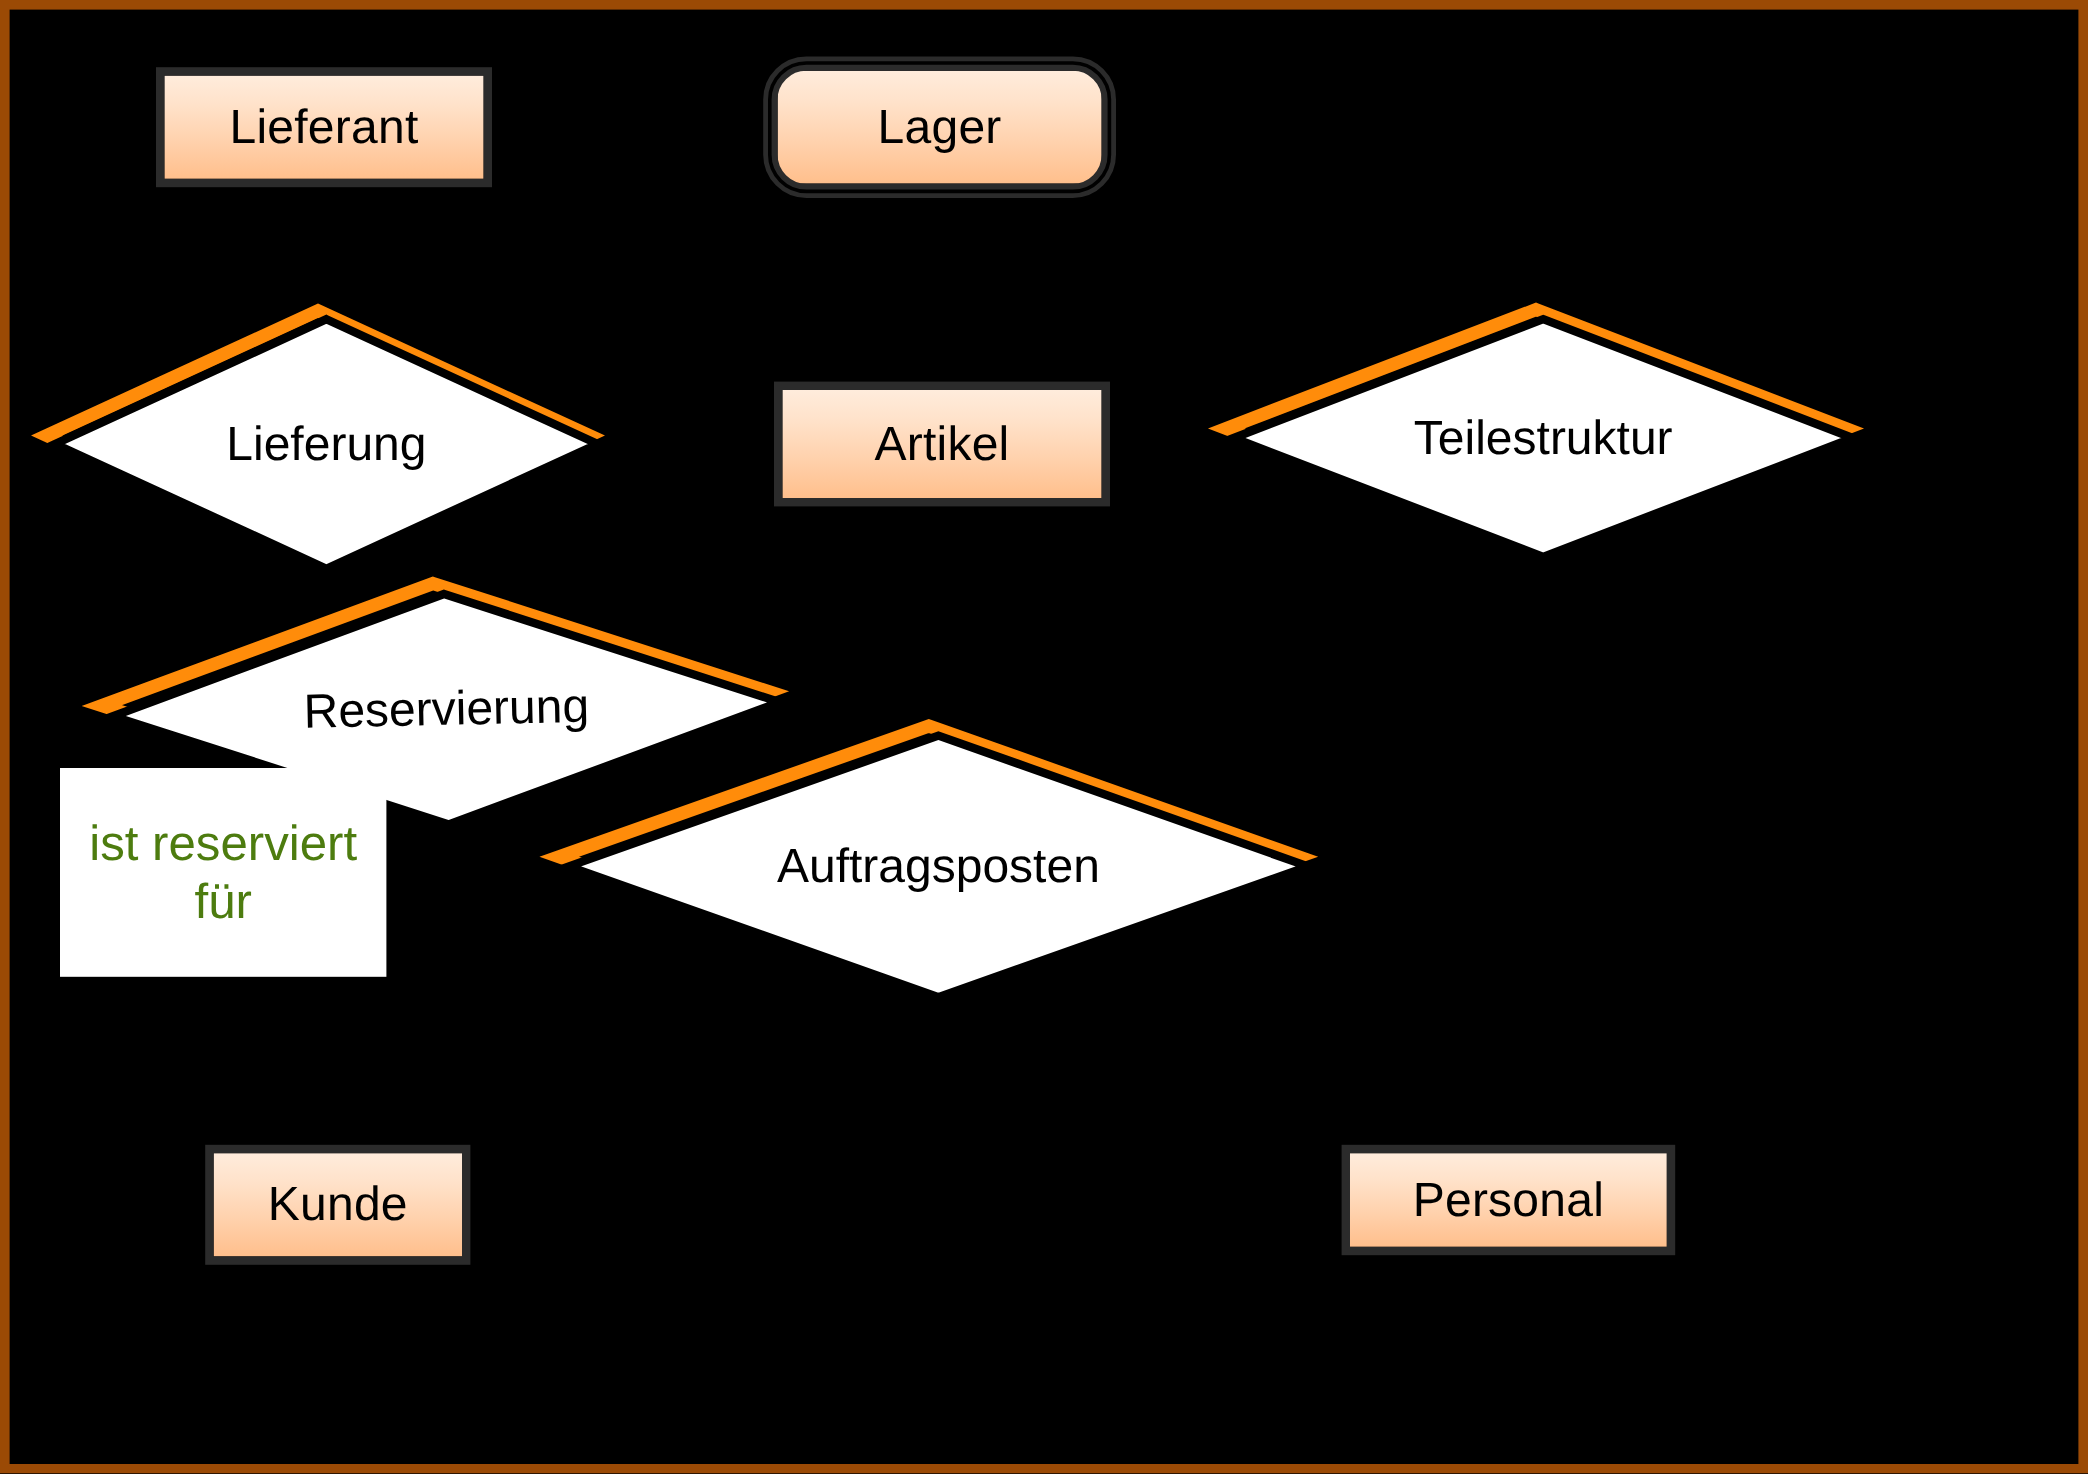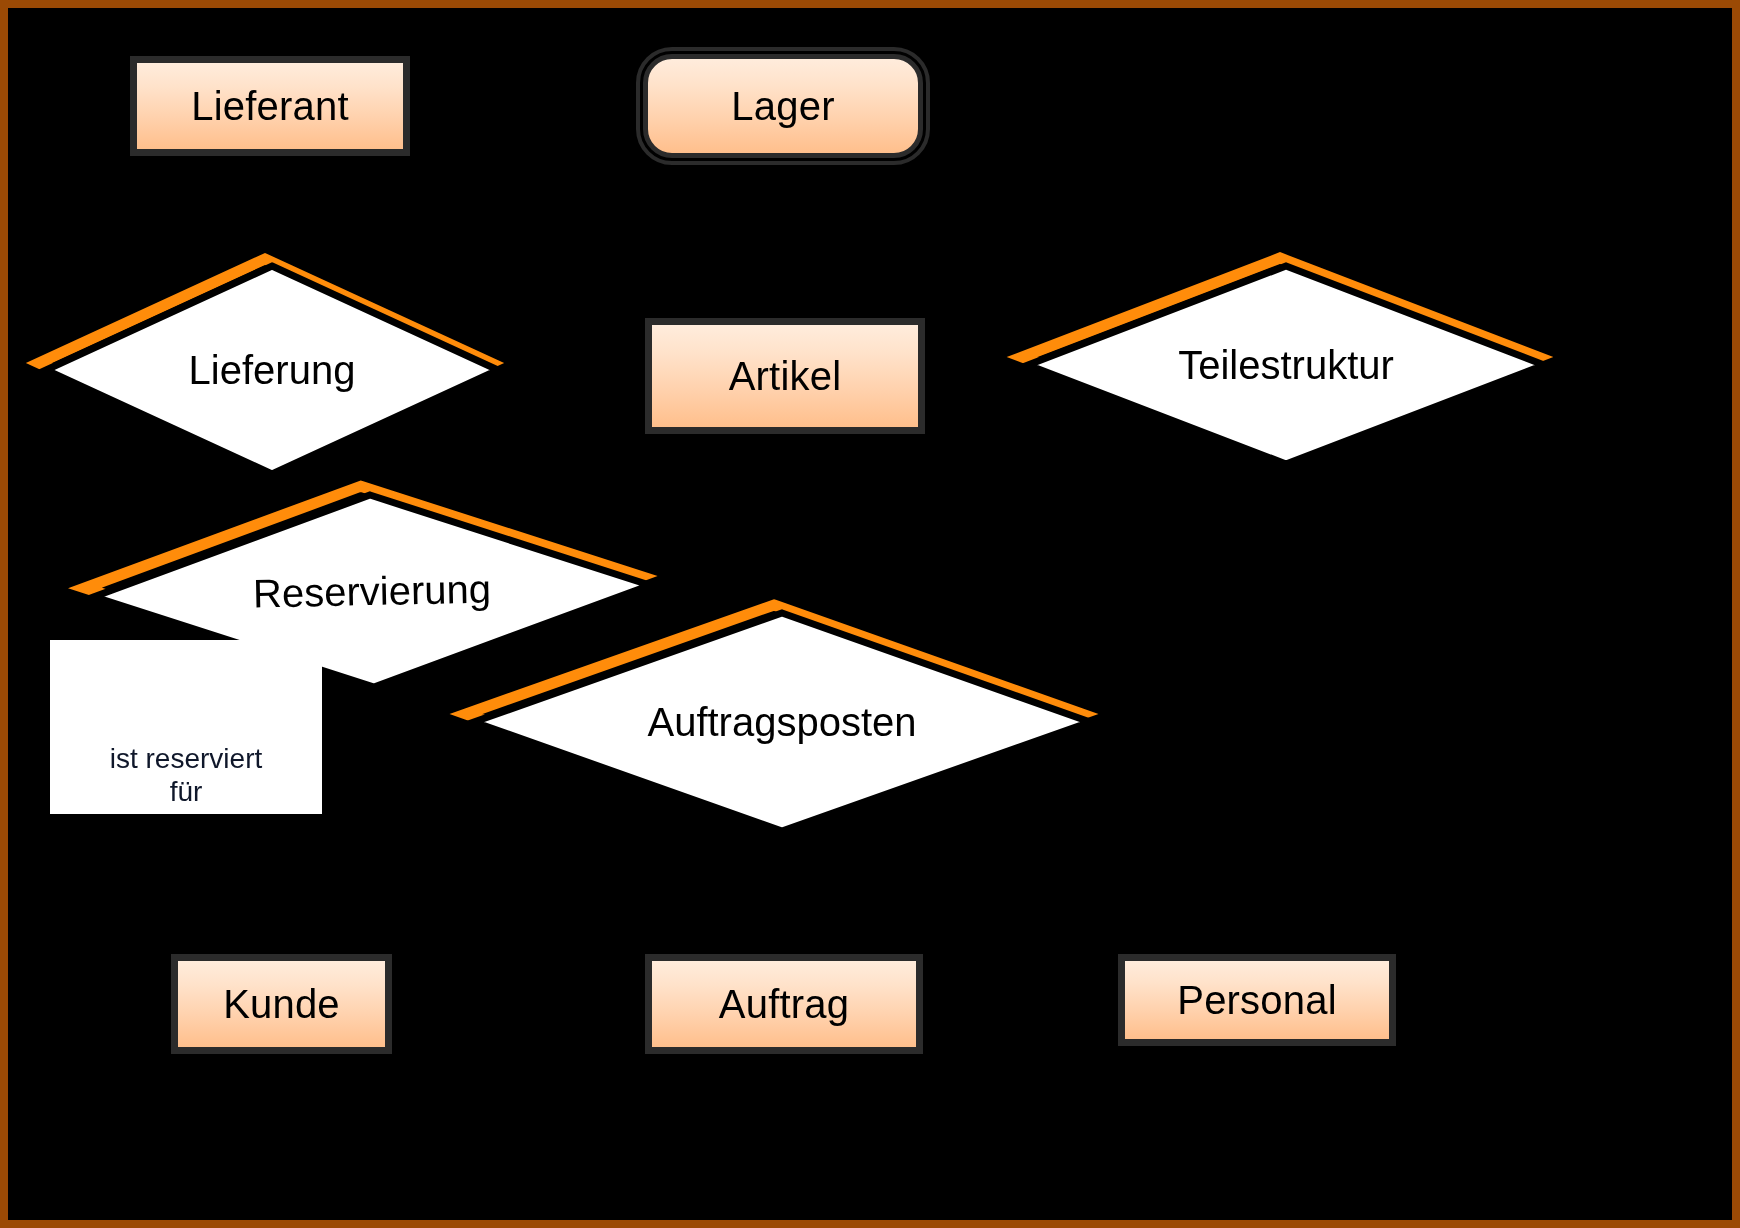--- a/index.html
+++ b/index.html
@@ -72,50 +72,47 @@
     font-size: 40px;
     line-height: 1;
     pointer-events: none;
   }
 
   
   .note {
     position: absolute;
     box-sizing: border-box;
     background: #FFFFFF;
-    color: #0f172a;
-    font-size: 28px;
+    color: #4d7c0f;
+    font-size: 41px;
     line-height: 1.18;
     text-align: center;
     display: flex;
-    align-items: flex-end;
+    align-items: center;
     justify-content: center;
     padding: 6px 10px;
   }
   .note span { display: block; }
 </style>
 </head>
 <body>
 
 <div id="canvas">
   <div id="stage">
       <div class="entity" style="left: 122px; top: 48px; width: 280px; height: 100px;">
         <span>Lieferant</span>
       </div>
       <div class="entity double" style="left: 635px; top: 46px; width: 280px; height: 104px;">
         <span>Lager</span>
       </div>
-      <div class="entity" style="left: 637px; top: 310px; width: 280px; height: 116px;">
+      <div class="entity" style="left: 637px; top: 310px; width: 280px; height: 104px;">
         <span>Artikel</span>
       </div>
       <div class="entity" style="left: 163px; top: 946px; width: 221px; height: 100px;">
         <span>Kunde</span>
-      </div>
-      <div class="entity" style="left: 637px; top: 946px; width: 278px; height: 100px;">
-        <span>Auftrag</span>
       </div>
       <div class="entity" style="left: 1110px; top: 946px; width: 278px; height: 92px;">
         <span>Personal</span>
       </div>
       <div class="rel" style="left: 38px; top: 258px; width: 452px; height: 208px;">
         <svg width="488" height="244" viewBox="-18 -18 488 244" style="left: -18px; top: -18px;">
           <polygon points="226.0,0.0 452.0,104.0 226.0,208.0 0.0,104.0" fill="none" stroke="#FF8C0A" stroke-width="11" stroke-linejoin="miter" transform="translate(-7,-7)"></polygon>
           <polygon points="226.0,0.0 452.0,104.0 226.0,208.0 0.0,104.0" fill="#FFFFFF" stroke="#000000" stroke-width="7" stroke-linejoin="miter"></polygon>
         </svg>
         <div class="rel-label">

